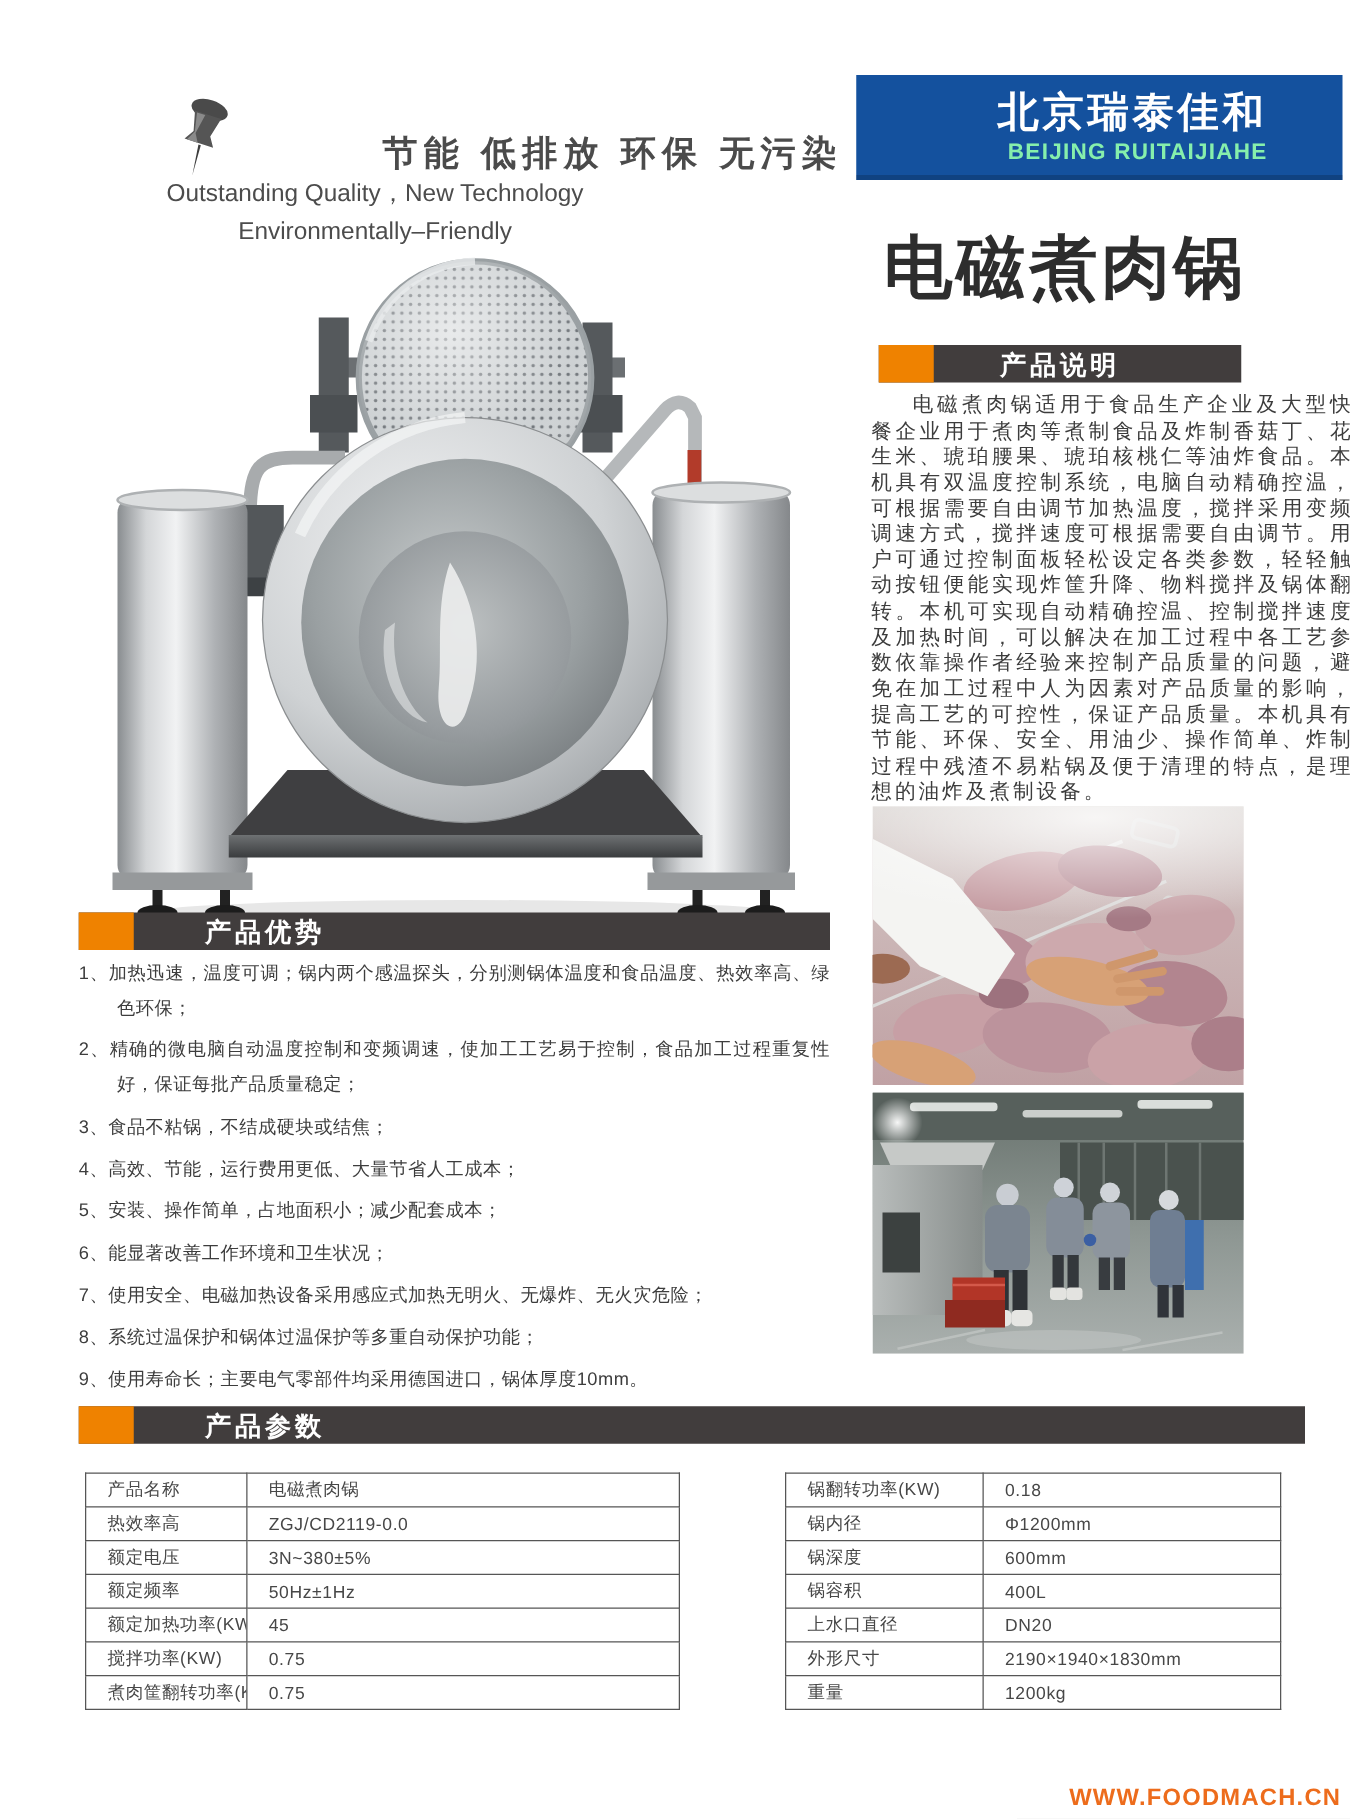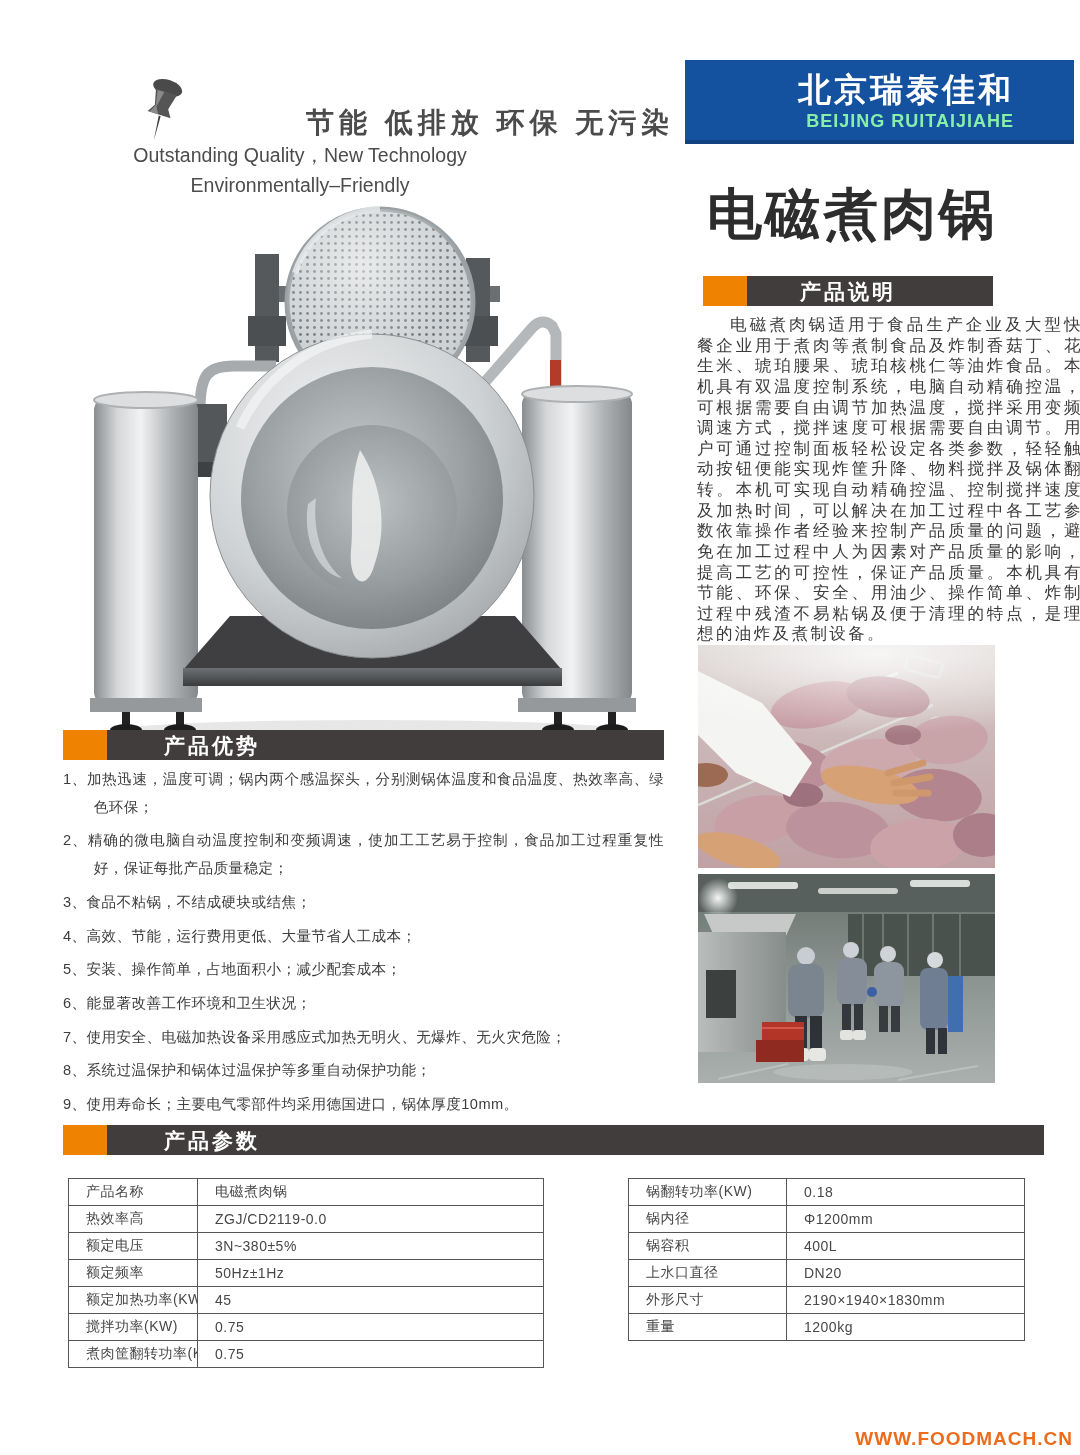--- a/index.html
+++ b/index.html
@@ -351,20 +351,24 @@
       <tbody>
         <tr>
           <td class="lbl">锅翻转功率(KW)</td>
           <td class="val">0.18</td>
         </tr>
         <tr>
           <td class="lbl">锅内径</td>
           <td class="val">Φ1200mm</td>
         </tr>
         <tr>
+          <td class="lbl">锅深度</td>
+          <td class="val">600mm</td>
+        </tr>
+        <tr>
           <td class="lbl">锅容积</td>
           <td class="val">400L</td>
         </tr>
         <tr>
           <td class="lbl">上水口直径</td>
           <td class="val">DN20</td>
         </tr>
         <tr>
           <td class="lbl">外形尺寸</td>
           <td class="val">2190×1940×1830mm</td>

